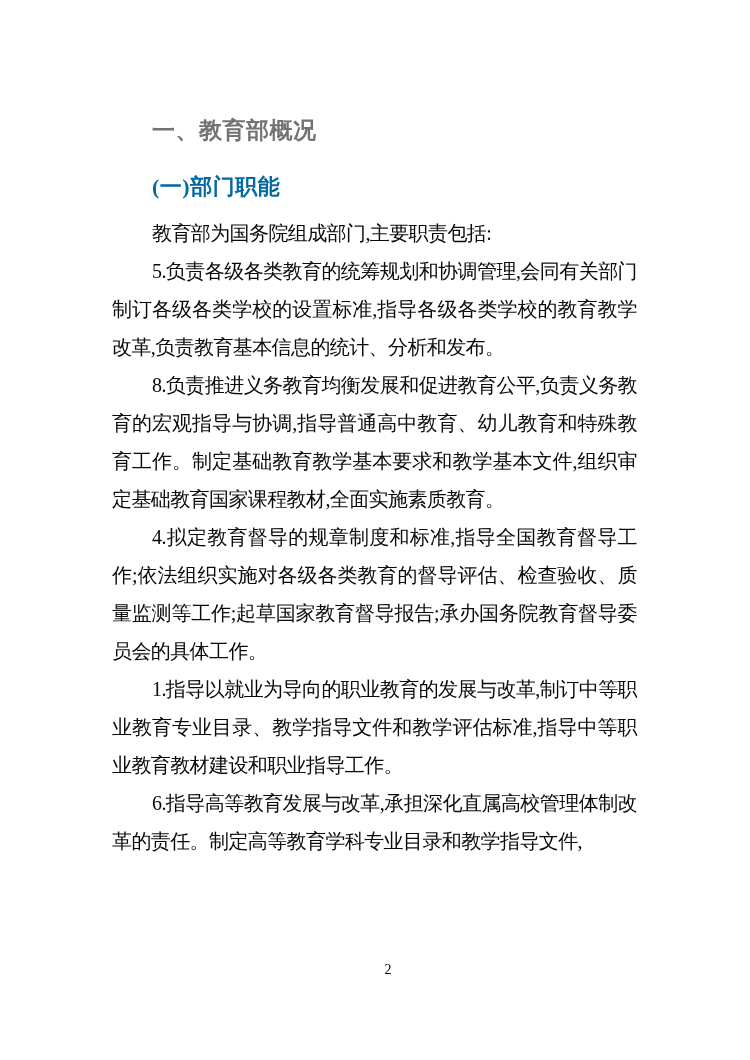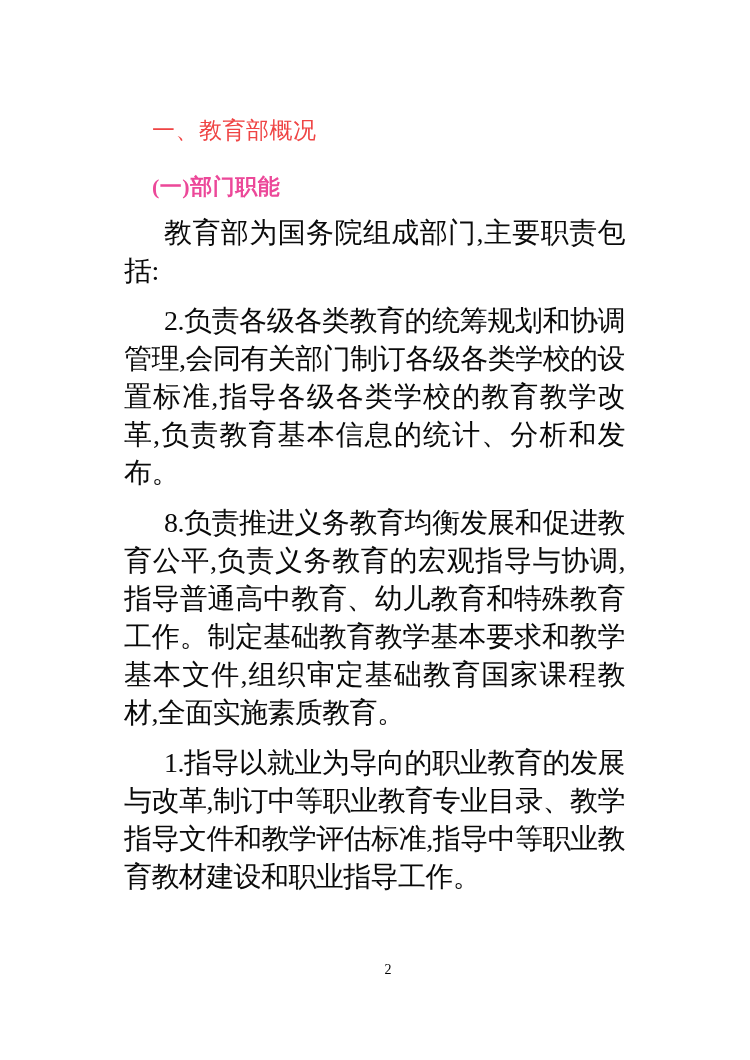--- a/index.html
+++ b/index.html
@@ -19,40 +19,40 @@
   }
   .content {
     position: absolute;
     left: 112px;
     top: 0;
     width: 525px;
   }
   .doc-h1 {
     margin: 115px 0 0 0;
     font-family: "Liberation Sans", "DejaVu Sans", sans-serif;
-    font-weight: 400;
+    font-weight: 700;
     font-size: 23px;
     line-height: 30px;
     text-indent: 40px;
     letter-spacing: 0.5px;
-    color: #ef4444;
+    color: #737373;
   }
   .doc-h2 {
     margin: 27px 0 0 0;
     font-family: "Liberation Serif", "DejaVu Serif", serif;
     font-weight: 700;
     font-size: 22px;
     line-height: 30px;
     text-indent: 40px;
     letter-spacing: 0.5px;
-    color: #ec4899;
+    color: #0369a1;
   }
   .para {
-    margin: 12px;
-    font-size: 28px;
+    margin: 0;
+    font-size: 20px;
     line-height: 38px;
     text-align: justify;
     text-indent: 40px;
     letter-spacing: -0.6px;
     color: #0a0a0a;
   }
   .para.intro {
     margin-top: 12px;
   }
   .footer {
@@ -68,20 +68,22 @@
   }
 </style>
 </head>
 <body>
 
 <div class="page">
   <div class="content">
     <h1 class="doc-h1">一、教育部概况</h1>
     <h2 class="doc-h2">(一)部门职能</h2>
     <p class="para intro">教育部为国务院组成部门,主要职责包括:</p>
-    <p class="para">2.负责各级各类教育的统筹规划和协调管理,会同有关部门制订各级各类学校的设置标准,指导各级各类学校的教育教学改革,负责教育基本信息的统计、分析和发布。</p>
+    <p class="para">5.负责各级各类教育的统筹规划和协调管理,会同有关部门制订各级各类学校的设置标准,指导各级各类学校的教育教学改革,负责教育基本信息的统计、分析和发布。</p>
     <p class="para">8.负责推进义务教育均衡发展和促进教育公平,负责义务教育的宏观指导与协调,指导普通高中教育、幼儿教育和特殊教育工作。制定基础教育教学基本要求和教学基本文件,组织审定基础教育国家课程教材,全面实施素质教育。</p>
+    <p class="para">4.拟定教育督导的规章制度和标准,指导全国教育督导工作;依法组织实施对各级各类教育的督导评估、检查验收、质量监测等工作;起草国家教育督导报告;承办国务院教育督导委员会的具体工作。</p>
     <p class="para">1.指导以就业为导向的职业教育的发展与改革,制订中等职业教育专业目录、教学指导文件和教学评估标准,指导中等职业教育教材建设和职业指导工作。</p>
+    <p class="para">6.指导高等教育发展与改革,承担深化直属高校管理体制改革的责任。制定高等教育学科专业目录和教学指导文件,</p>
   </div>
   <div class="footer">
     <span>2</span>
   </div>
 </div>
 
 </body></html>

